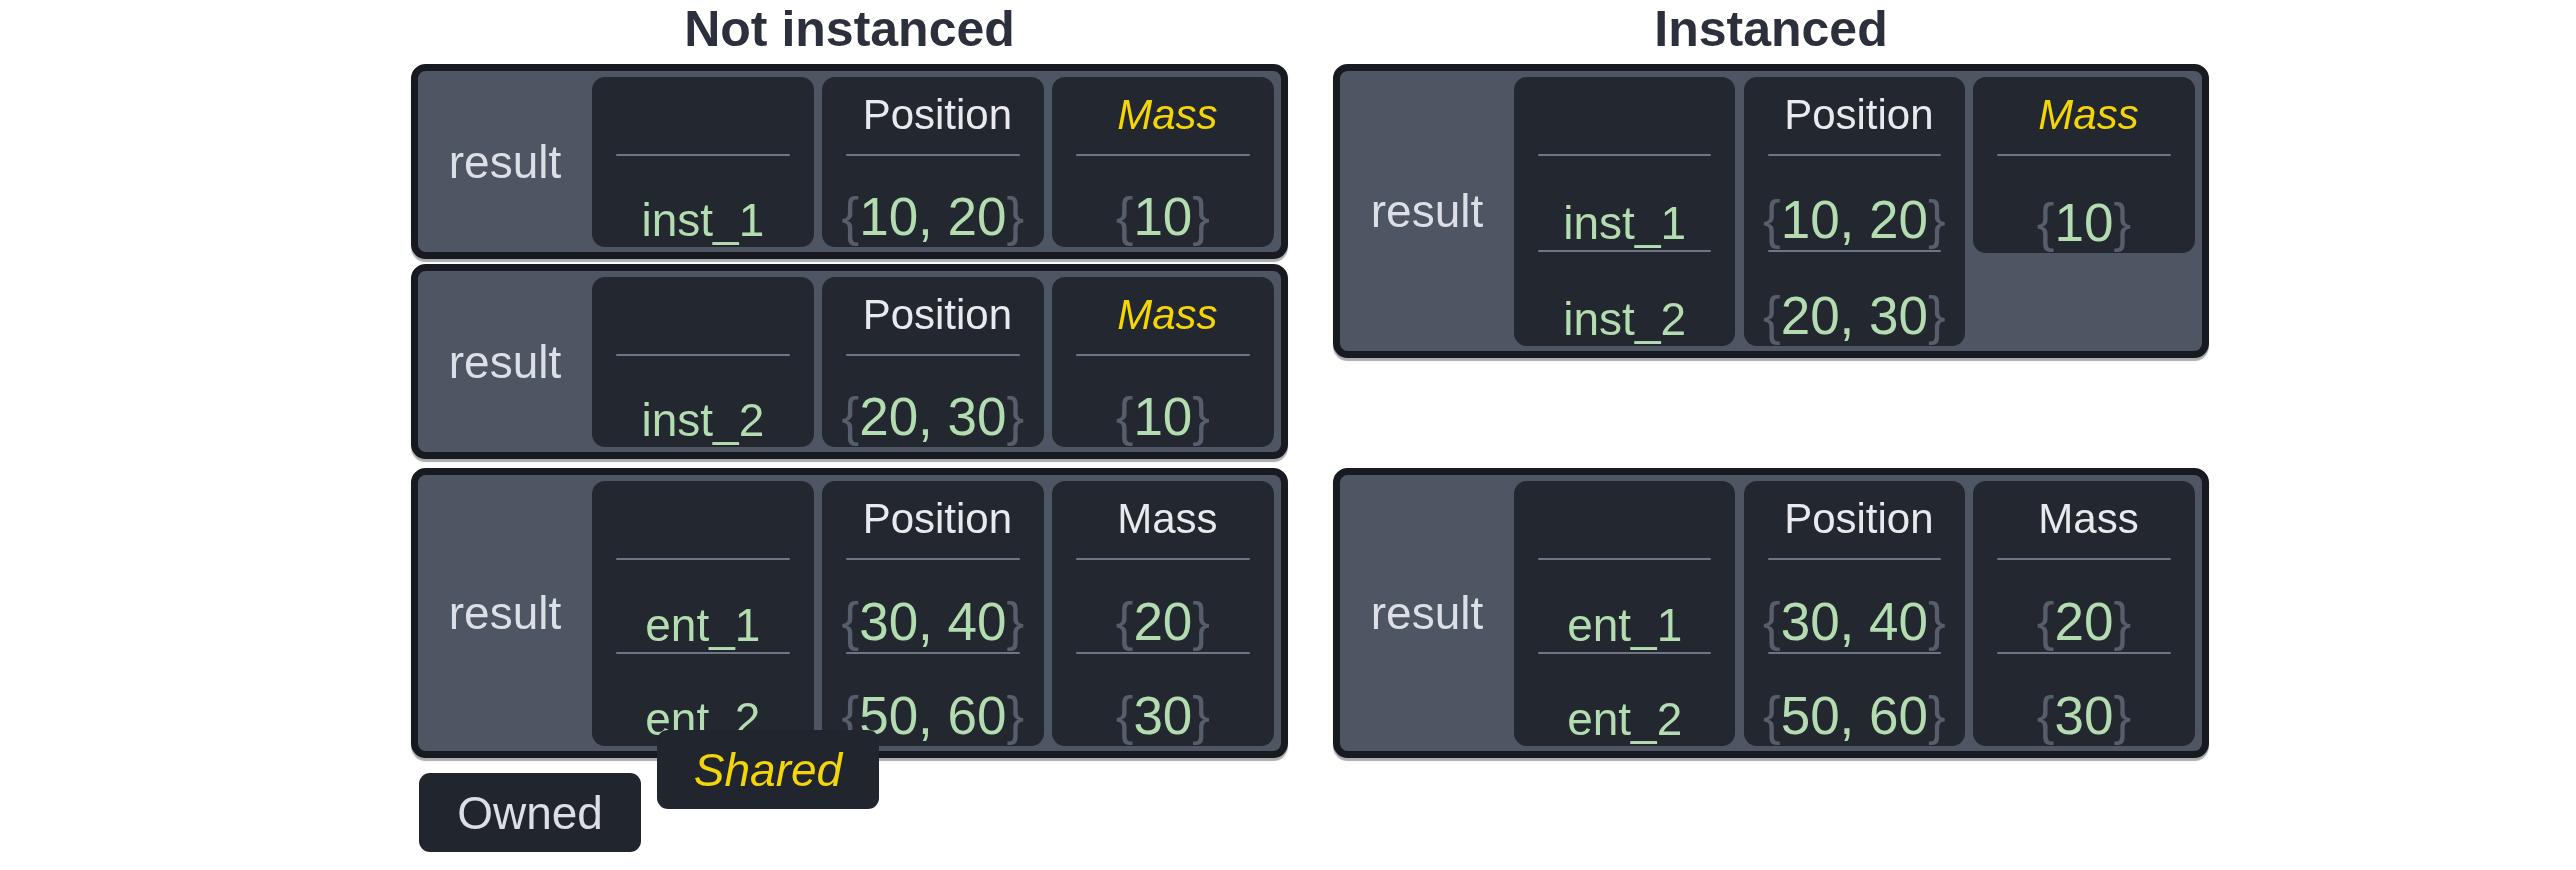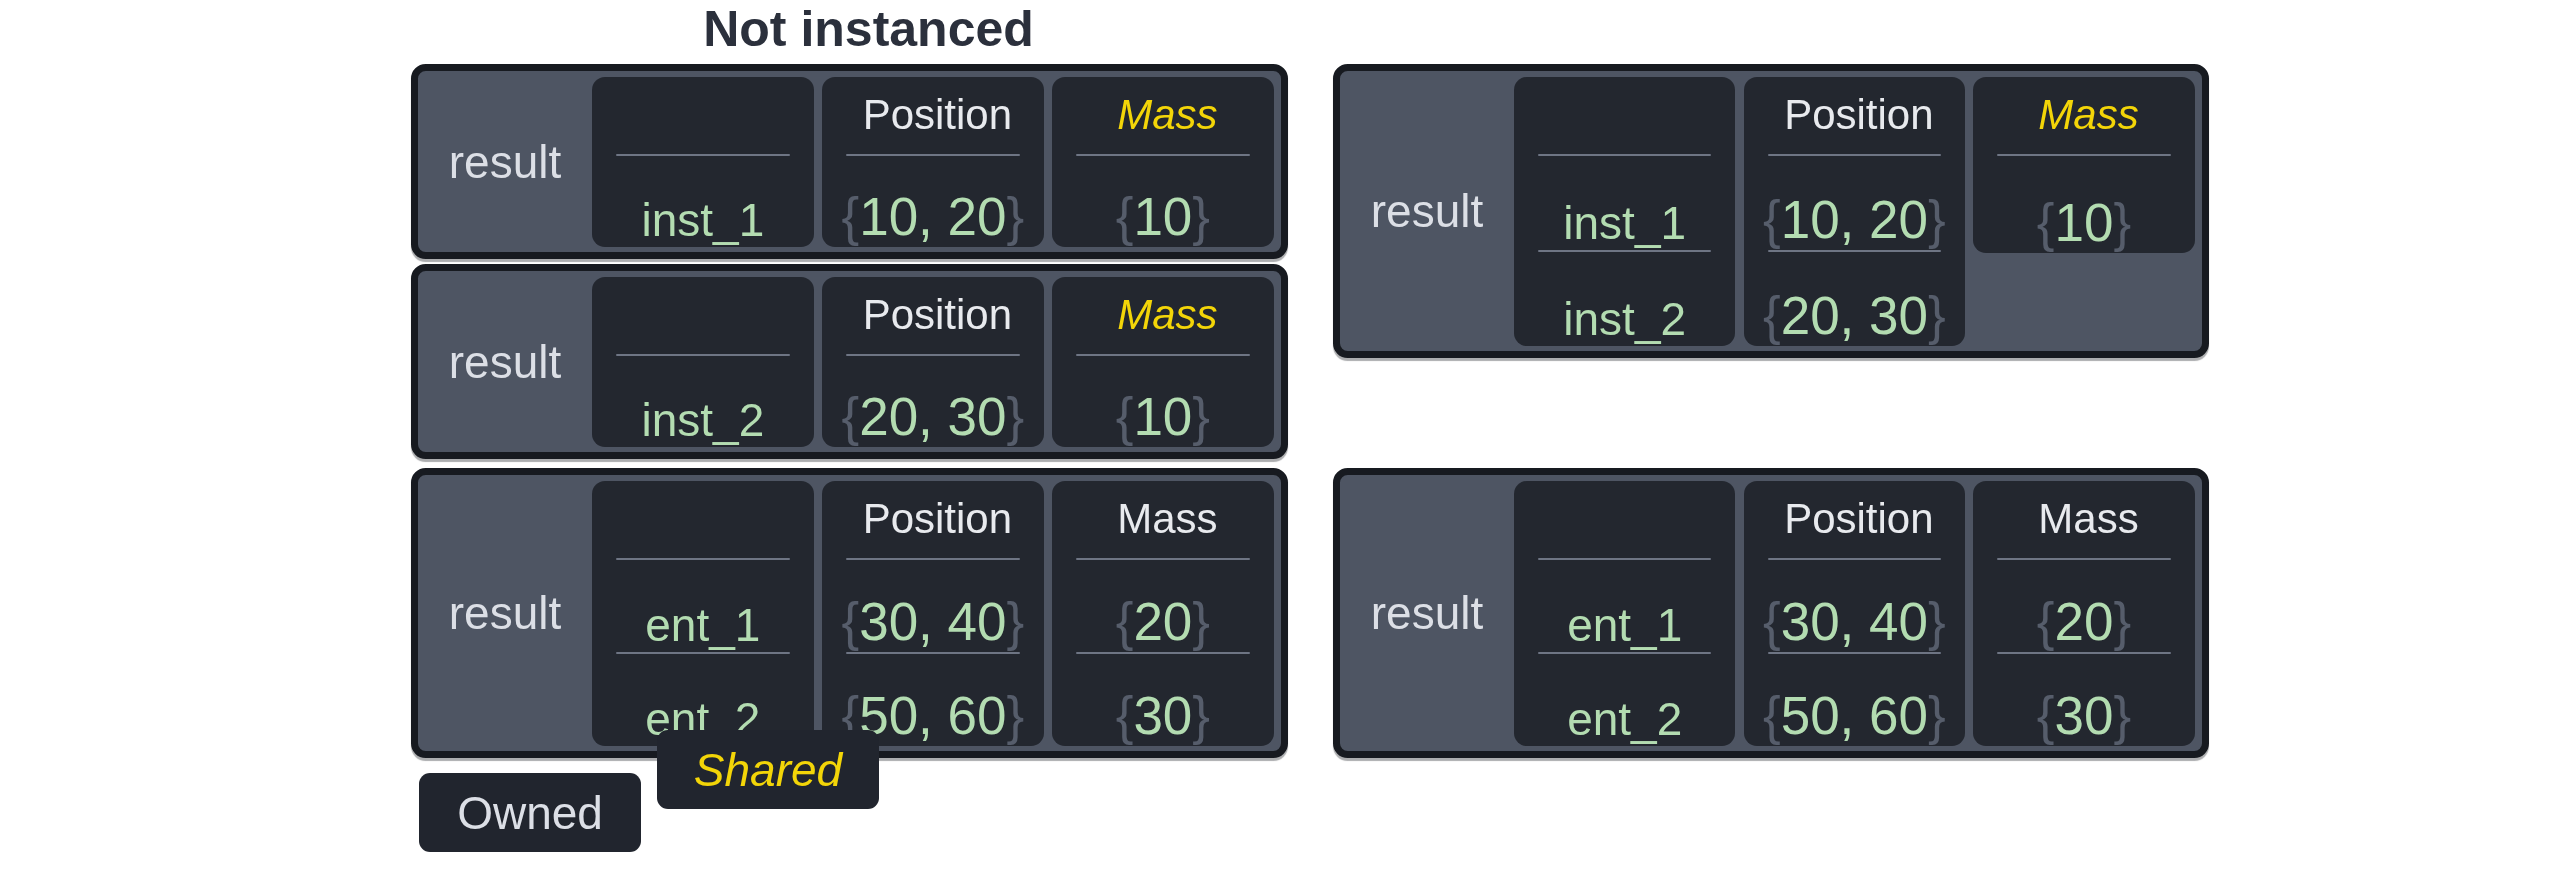--- a/index.html
+++ b/index.html
@@ -23,21 +23,21 @@
     background: var(--page-bg, #ffffff);
     font-family: "Liberation Sans", sans-serif;
   }
   #stage { position: relative; width: 2576px; height: 870px; overflow: hidden; }
 
   .diagram-title {
     position: absolute; top: 0; height: 59px; line-height: 59px;
     text-align: center; font-size: 50px; font-weight: 700;
     color: var(--title-text, #2b303c);
   }
-  #title-left  { left: 430px; width: 877px; }
+  #title-left  { left: 411px; width: 877px; }
   #title-right { left: 1333px; width: 876px; }
 
   .box {
     position: absolute;
     background: var(--box-bg, #4e5563);
     border: 7.3px solid var(--box-border, #171a20);
     border-radius: 14.7px;
     box-shadow: 0 2.8px 0.9px rgba(18,20,26,0.35);
     display: flex;
     padding: 5.5px 7.3px 5.5px 0;
@@ -89,20 +89,21 @@
   }
   #legend-owned  { left: 419px; top: 773px; width: 222px; height: 79px; color: var(--label-text, #dcdfe6); }
   #legend-shared { left: 657px; top: 730px; width: 222px; height: 79px; color: var(--shared-text, #f3d508); font-style: italic; text-align: right; }
 </style>
 </head>
 <body>
 
 <div id="stage">
 
   <div id="title-left" class="diagram-title">Not instanced</div>
+  <div id="title-right" class="diagram-title">Instanced</div>
 
   <div class="box" style="left:411px;top:64px;width:877px;height:195px">
     <div class="result-label">result</div>
     <div class="cells">
       <div class="cell">
         <div class="cell-header"></div>
         <div class="divider"></div>
         <div class="cell-value name">
             <span class="brace"></span>
             <span>inst_1</span>

